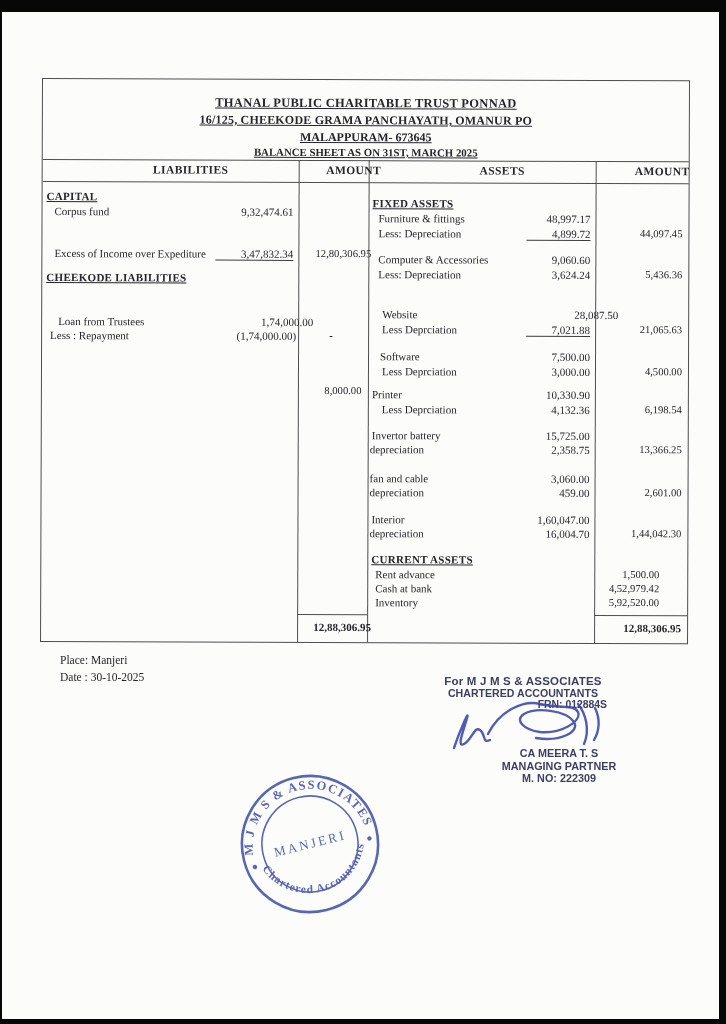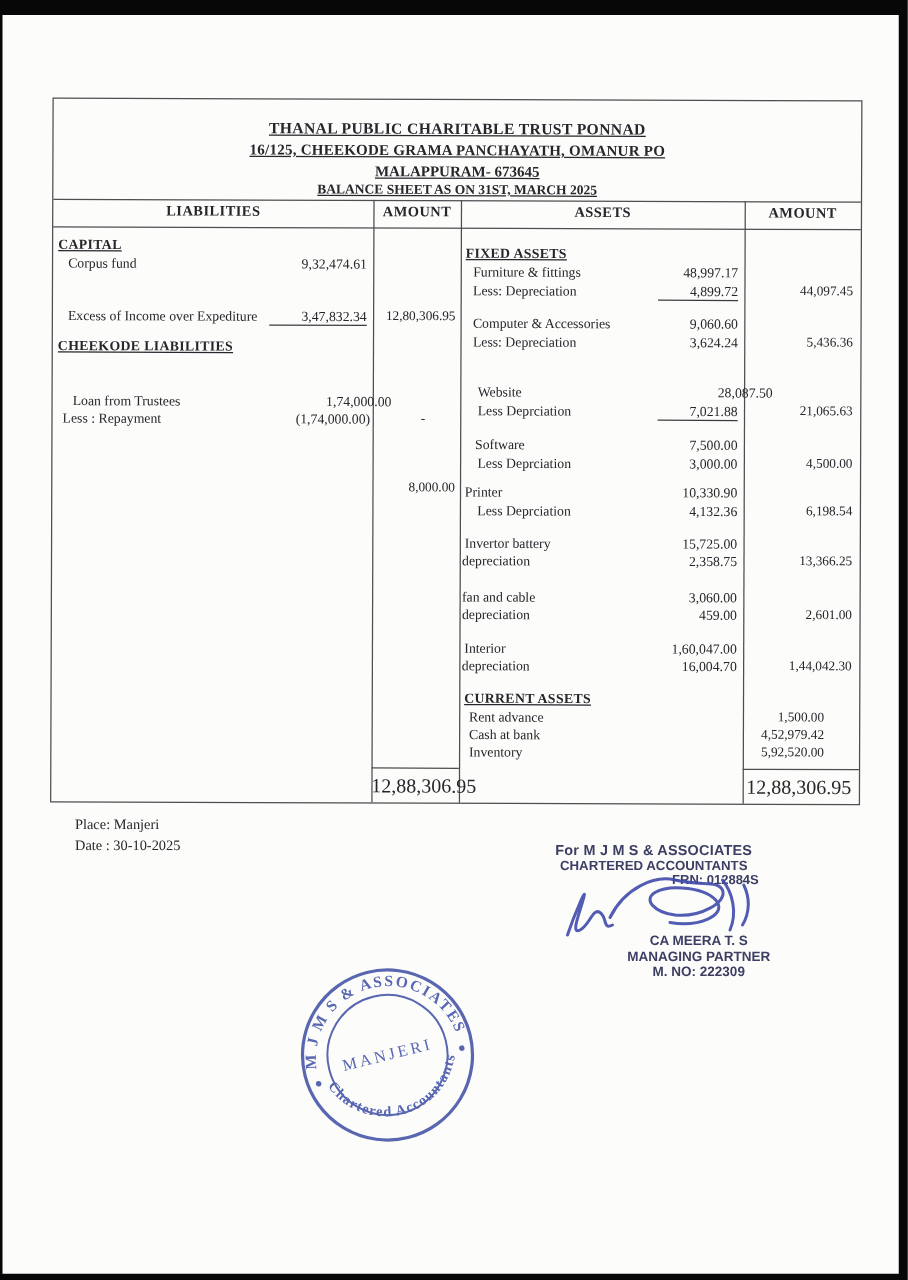--- a/index.html
+++ b/index.html
@@ -7,29 +7,29 @@
         font-family:"Liberation Serif",serif;}
   .sheet{position:absolute;left:40px;top:66px;width:646px;height:562px;border:1.4px solid #4e4e52;
          transform:rotate(0.2deg);transform-origin:top left;}
   .titles div{position:absolute;width:100%;text-align:center;font-weight:bold;}
   .t1{top:16px;font-size:12.5px;text-decoration:underline;letter-spacing:.3px;}
   .t2{top:33px;font-size:12px;text-decoration:underline;letter-spacing:.2px;}
   .t3{top:50px;font-size:12px;text-decoration:underline;}
   .t4{top:66px;font-size:10.8px;text-decoration:underline;}
   .hline{position:absolute;left:0;width:646px;border-top:1.3px solid #4e4e52;}
   .vline{position:absolute;top:80px;height:482px;border-left:1.3px solid #4e4e52;}
-  .hcell{position:absolute;top:84px;font-weight:bold;font-size:11.5px;text-align:center;letter-spacing:.4px;}
+  .hcell{position:absolute;top:84px;font-weight:bold;font-size:11.5px;text-align:center;letter-spacing:.4px;padding-left:20px;}
   .row{position:absolute;height:14px;font-size:11px;white-space:nowrap;}
   .lab{position:absolute;left:0;white-space:nowrap;}
   .amt{position:absolute;right:5px;white-space:nowrap;}
   .head{font-weight:bold;text-decoration:underline;letter-spacing:.3px;font-size:11px;}
   .ul{border-bottom:1.2px solid #3c3c40;padding-left:26px;}
-  .a1{position:absolute;left:256px;width:66px;text-align:right;font-size:10.6px;white-space:nowrap;}
+  .a1{position:absolute;left:268px;width:66px;text-align:center;font-size:10.6px;white-space:nowrap;}
   .a2{position:absolute;left:554px;width:86px;text-align:right;font-size:10.6px;white-space:nowrap;}
-  .tot{font-weight:normal;font-size:16px;}
+  .tot{font-weight:bold;font-size:11px;}
   .totline{position:absolute;top:534px;border-top:1.3px solid #4e4e52;}
   .footer-left{position:absolute;left:58px;top:640px;font-size:11.5px;line-height:17px;}
   .firm{position:absolute;left:425px;top:663px;width:192px;text-align:center;
         font-family:"Liberation Sans",sans-serif;font-weight:bold;color:#3c3e63;}
   .firm .f1{font-size:11.5px;letter-spacing:.2px;}
   .firm .f2{font-size:10.6px;}
   .firm .f3{font-size:10.4px;text-align:right;padding-right:12px;}
   .signatory{position:absolute;left:468px;top:735px;width:178px;text-align:center;
              font-family:"Liberation Sans",sans-serif;font-weight:bold;color:#3c3e63;
              font-size:10.8px;line-height:12.5px;}

